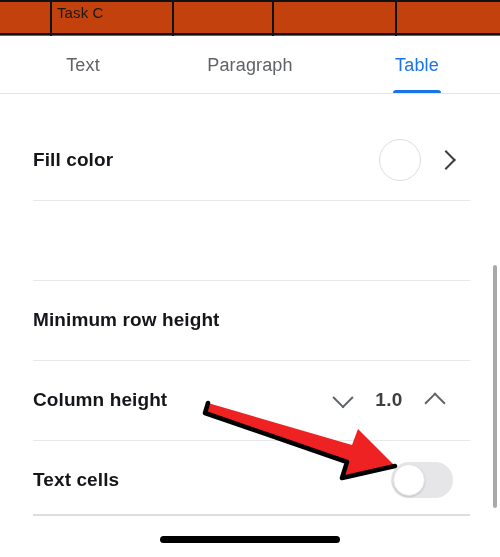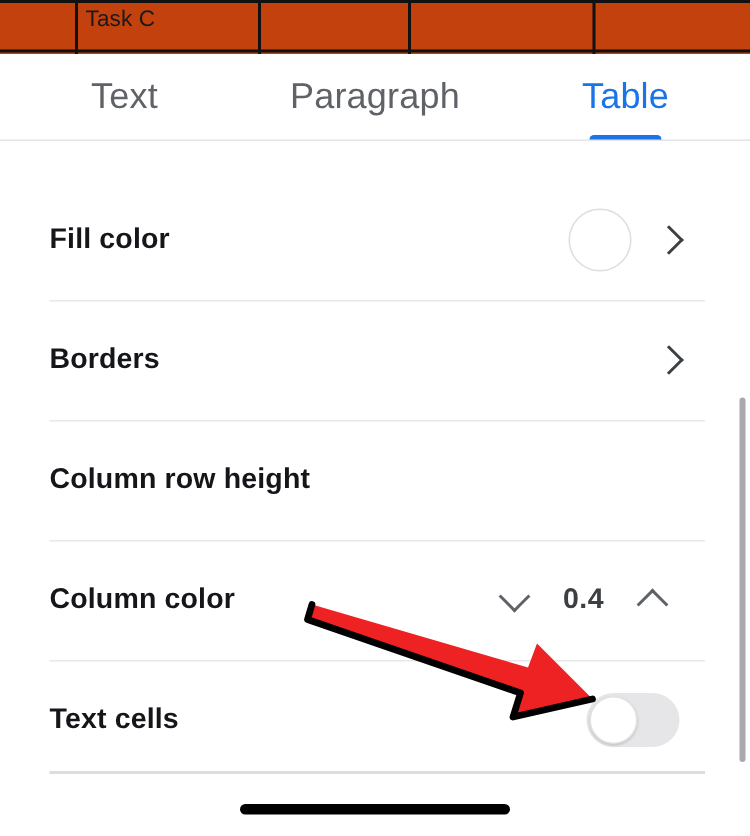--- a/index.html
+++ b/index.html
@@ -61,21 +61,21 @@
     position: absolute;
     top: 0;
     height: 58px;
     display: flex;
     align-items: center;
     justify-content: center;
     cursor: pointer;
     user-select: none;
   }
   .tab-label {
-    font-size: 24px;
+    font-size: 18px;
     color: #5f6368;
     letter-spacing: 0.15px;
   }
   .tab.active .tab-label { color: #1a73e8; }
   .tab-underline {
     position: absolute;
     bottom: 0;
     left: 50%;
     transform: translateX(-50%);
     width: 48px;
@@ -271,36 +271,32 @@
 
   <div id="list">
 
     <div class="row" style="top:26px">
       <span class="row-label">Fill color</span>
       <span class="swatch"></span>
       <span class="chev-right"></span>
     </div>
     <div class="row-sep" style="top:106px"></div>
 
-    <div class="row" style="top:106px">
-      <span class="row-label">Borders</span>
-      <span class="chev-right"></span>
-    </div>
     <div class="row-sep" style="top:186px"></div>
 
     <div class="row" style="top:186px">
-      <span class="row-label">Column row height</span>
+      <span class="row-label">Minimum row height</span>
     </div>
     <div class="row-sep" style="top:266px"></div>
 
     <div class="row" style="top:266px">
-      <span class="row-label">Column color</span>
+      <span class="row-label">Column height</span>
       <span class="stepper enabled">
         <span class="step-btn down"></span>
-        <span class="step-value">0.4</span>
+        <span class="step-value">1.0</span>
         <span class="step-btn up"></span>
       </span>
     </div>
     <div class="row-sep" style="top:346px"></div>
 
     <div class="row" style="top:346px">
       <span class="row-label">Text cells</span>
       <span class="switch" id="merge-switch" style="background: rgb(230, 230, 233);">
         <span class="knob"></span>
       </span>

